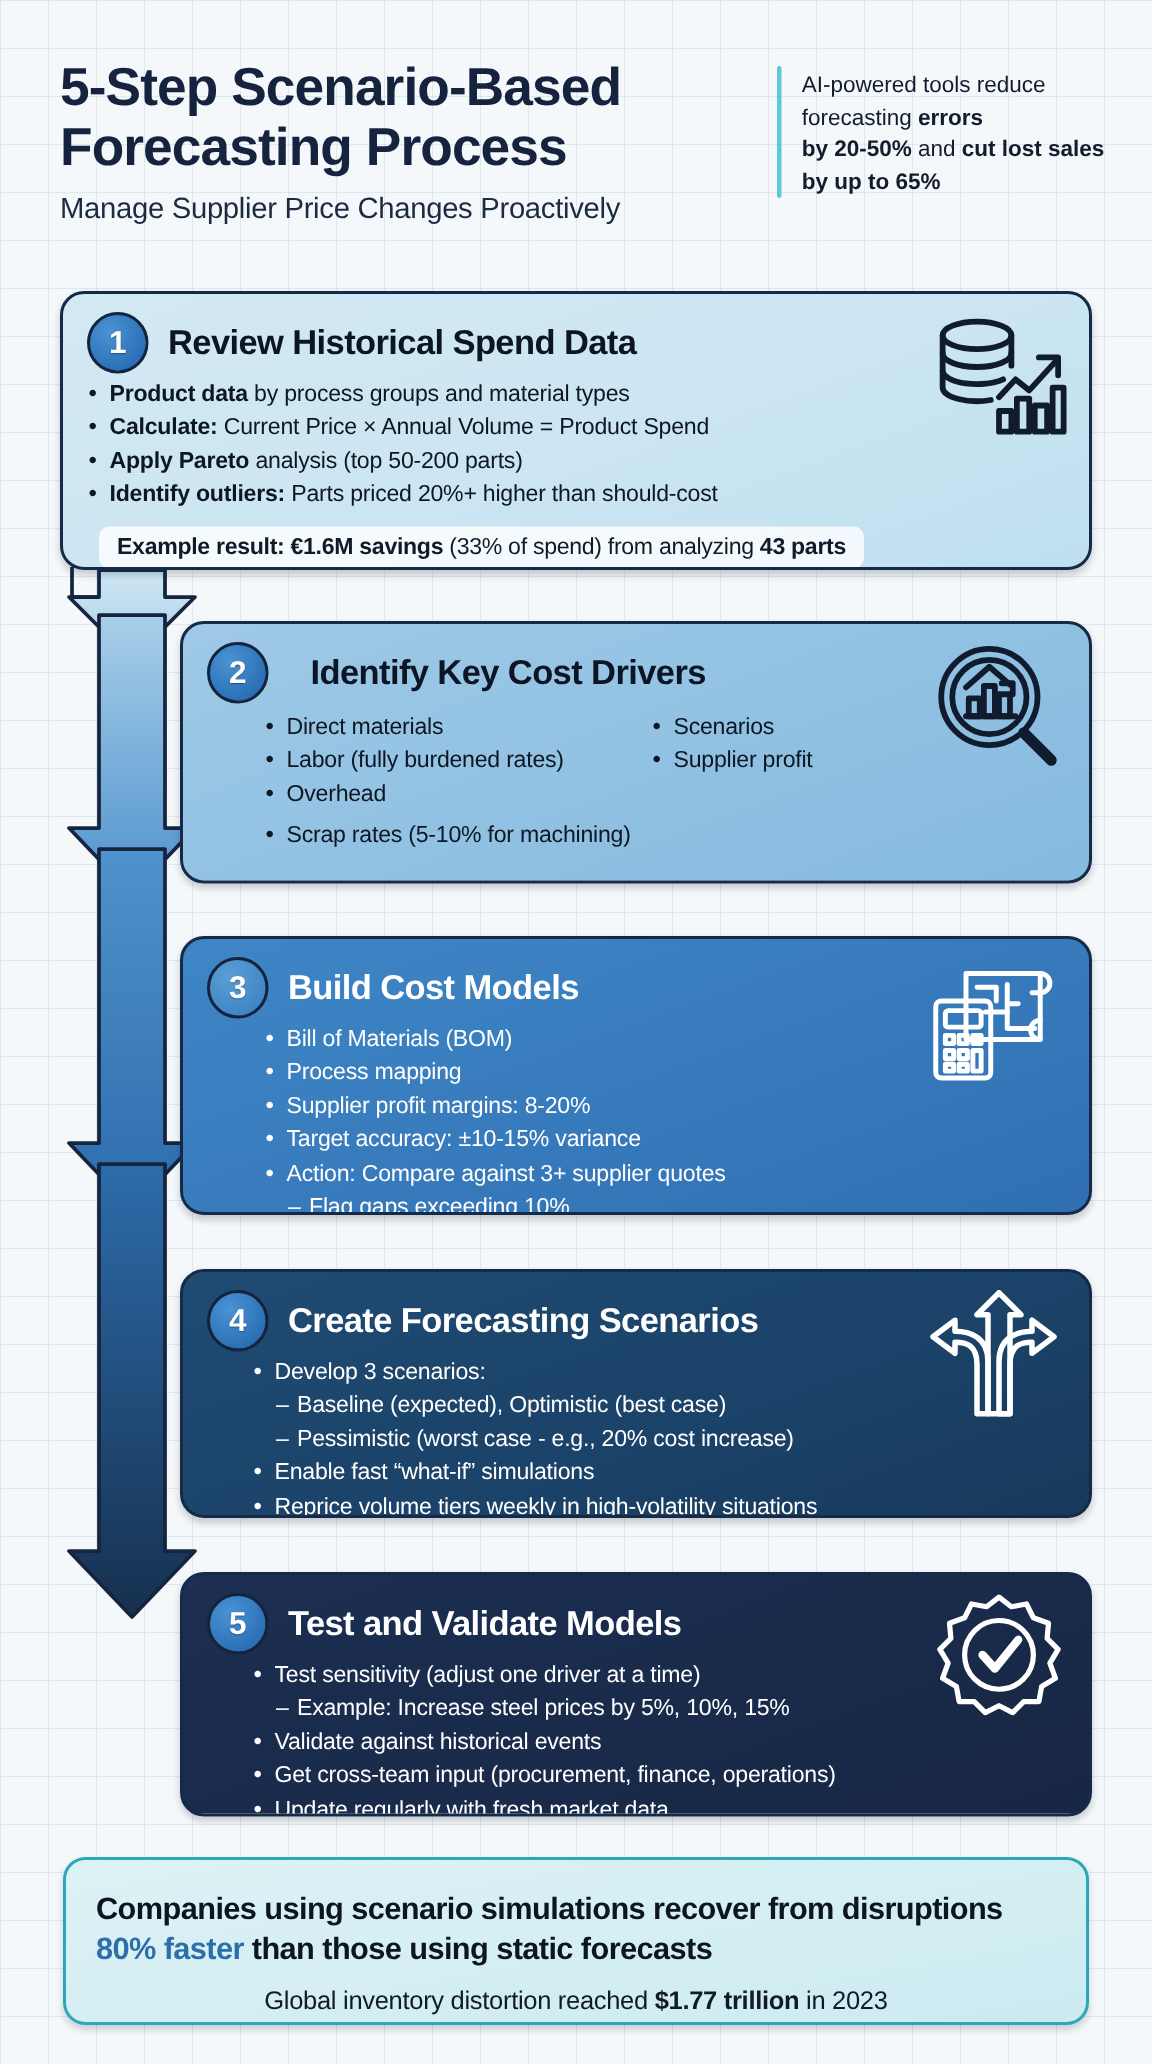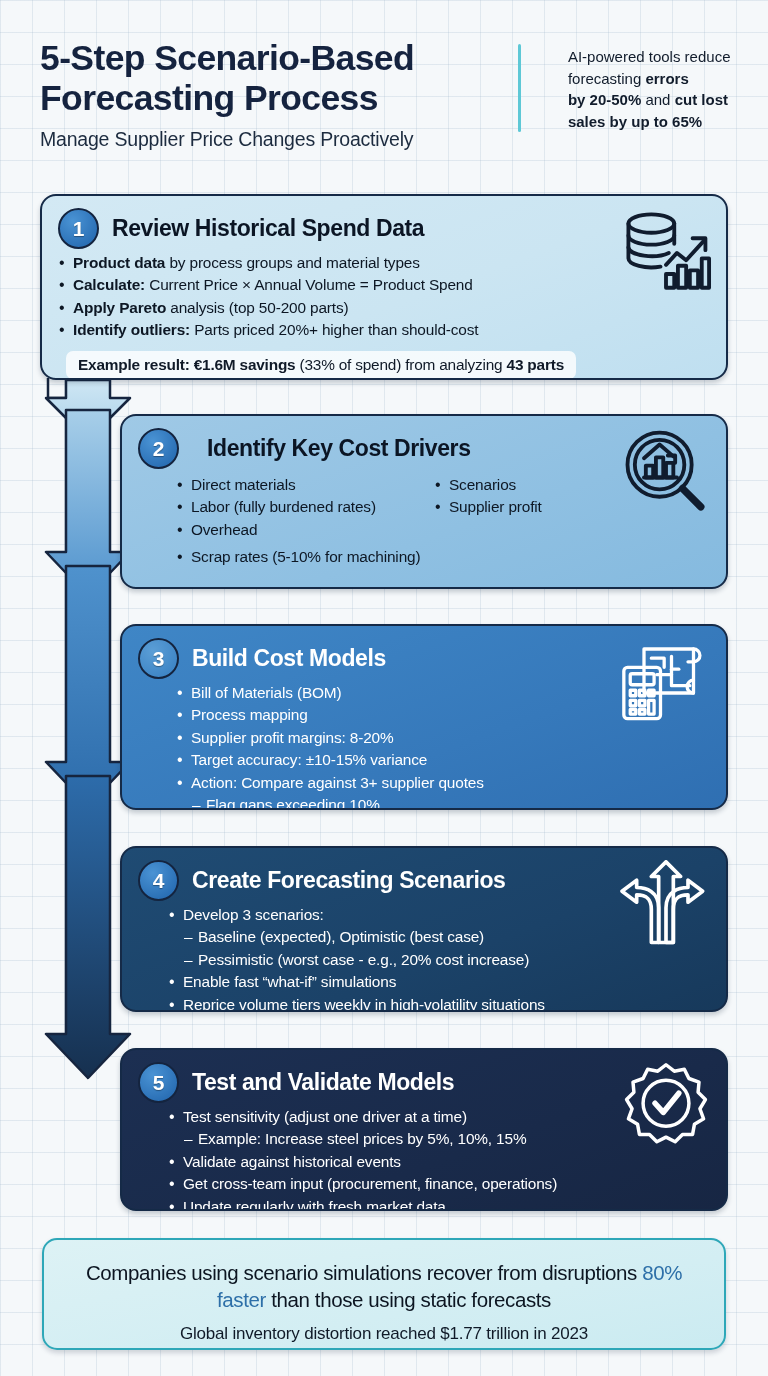--- a/index.html
+++ b/index.html
@@ -54,21 +54,20 @@
     margin-top: 9px;
     font-size: 19.5px;
     color: #1c2b3f;
     letter-spacing: -0.2px;
   }
   #header-right {
     flex: 1;
     display: flex;
     margin-top: 6px;
     margin-left: 8px;
-    gap: 34px;
   }
   #accent-bar {
     width: 5px;
     border-radius: 3px;
     background: #5ec8d6;
     margin-right: 13px;
     align-self: stretch;
     max-height: 104px;
   }
   #kicker {
@@ -220,36 +219,36 @@
     background: linear-gradient(170deg, #ddf2f5 0%, #d3eef3 60%, #cbebf1 100%);
     box-shadow: 0 3px 5px rgba(20,35,60,0.18);
     display: flex;
     flex-direction: column;
     align-items: center;
     justify-content: center;
     padding: 6px 20px;
   }
   #footer-main {
     font-size: 20.5px;
-    font-weight: normal;
+    font-weight: bold;
     color: #0c1521;
-    text-align: center;
+    text-align: left;
     line-height: 1.3;
     letter-spacing: -0.4px;
     margin-top: 16px;
   }
   #footer-main .accent { color: #2d6fa8; }
   #footer-sub {
     margin-top: 11px;
     font-size: 17px;
     color: #101a28;
     text-align: center;
     letter-spacing: -0.2px;
   }
-  #footer-sub b { font-weight: normal; }
+  #footer-sub b { font-weight: bold; }
 </style>
 </head>
 <body>
 
 <div id="grid-bg"></div>
 
 <svg id="connectors" viewBox="0 0 768 1376" width="768" height="1376">
   <defs>
     <linearGradient id="ga1" x1="0" y1="0" x2="0" y2="1">
       <stop offset="0" stop-color="#cfe7f4"></stop>

